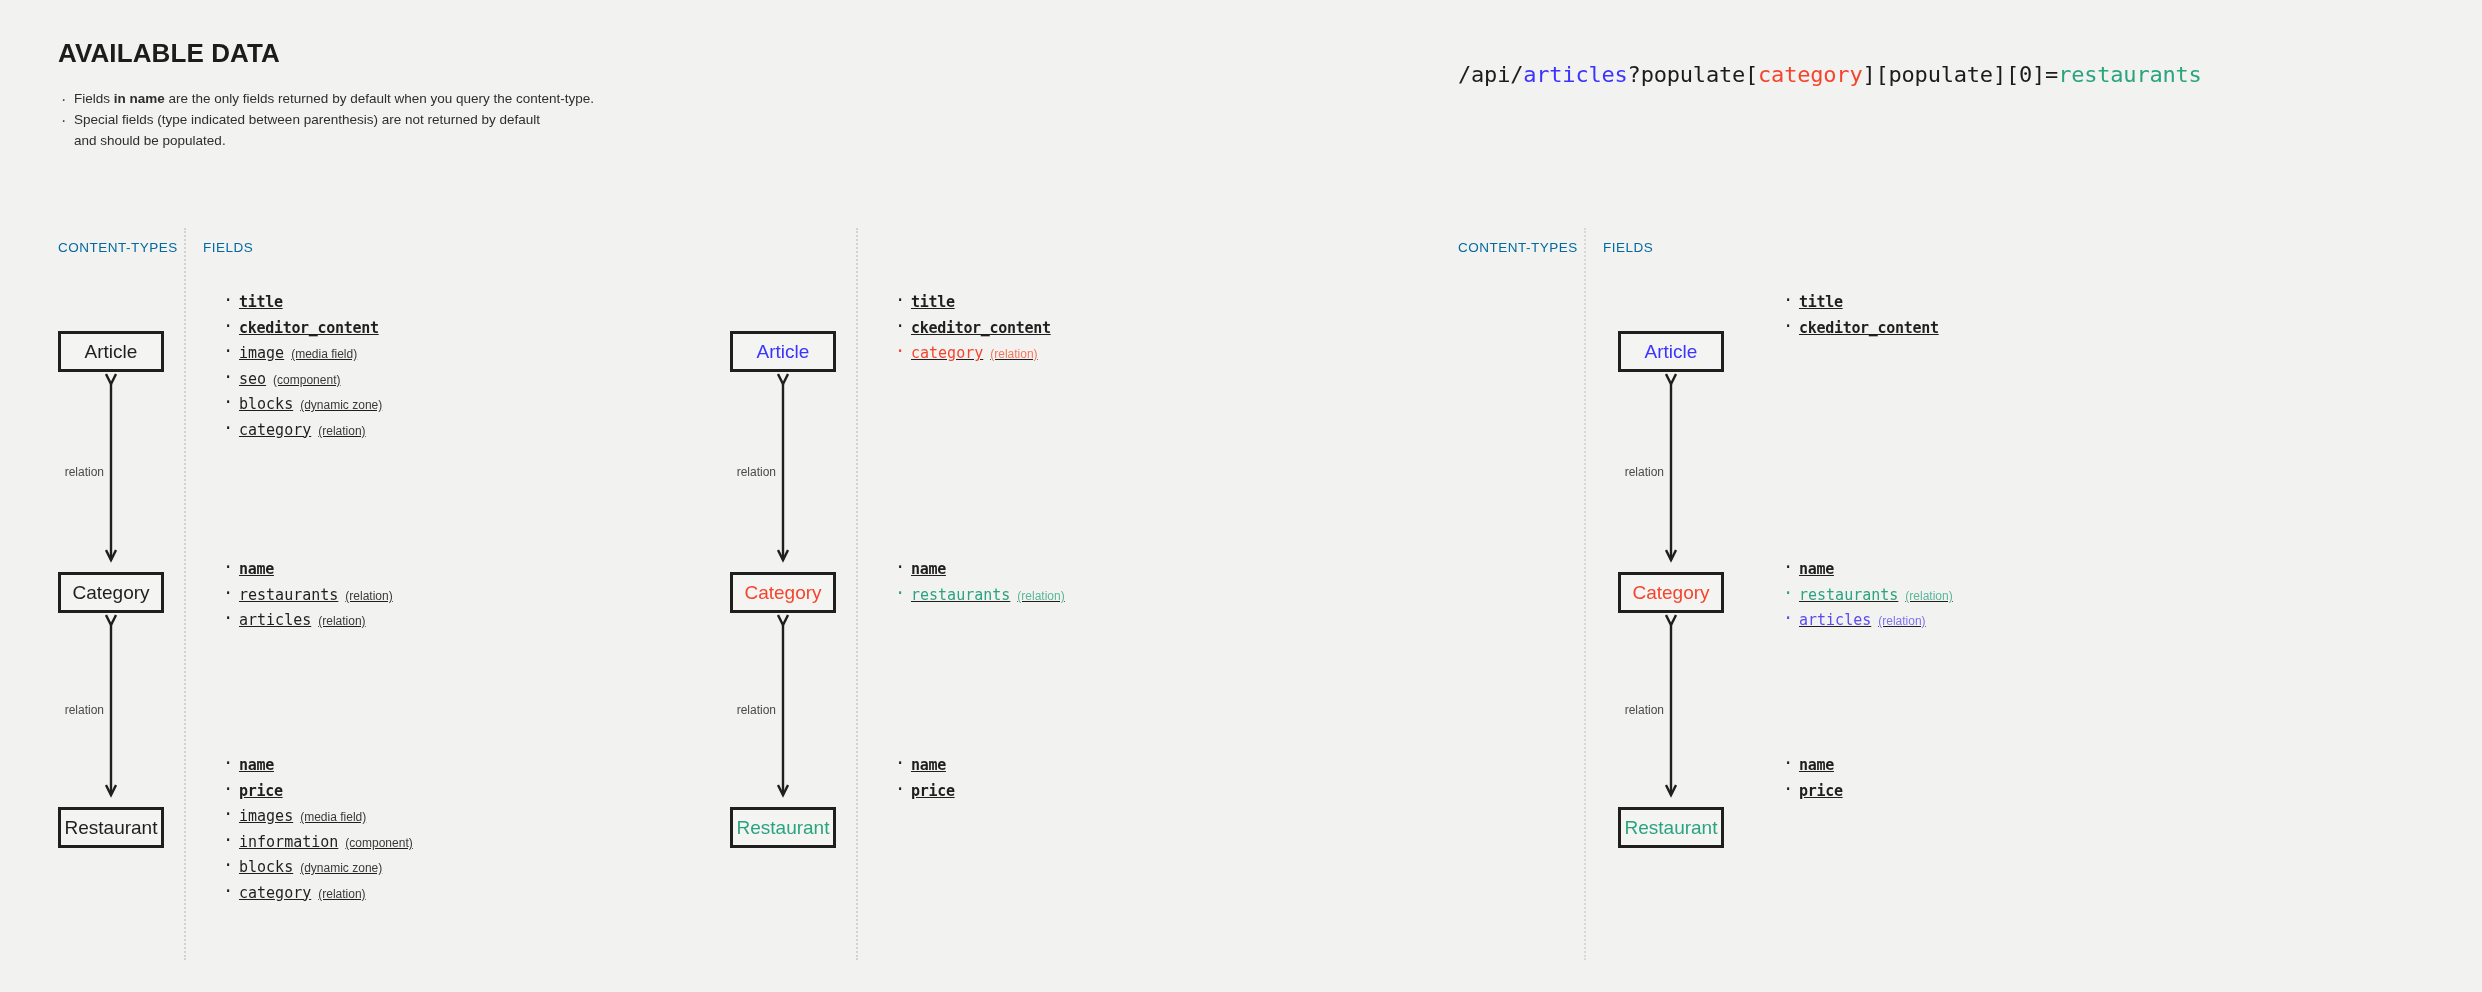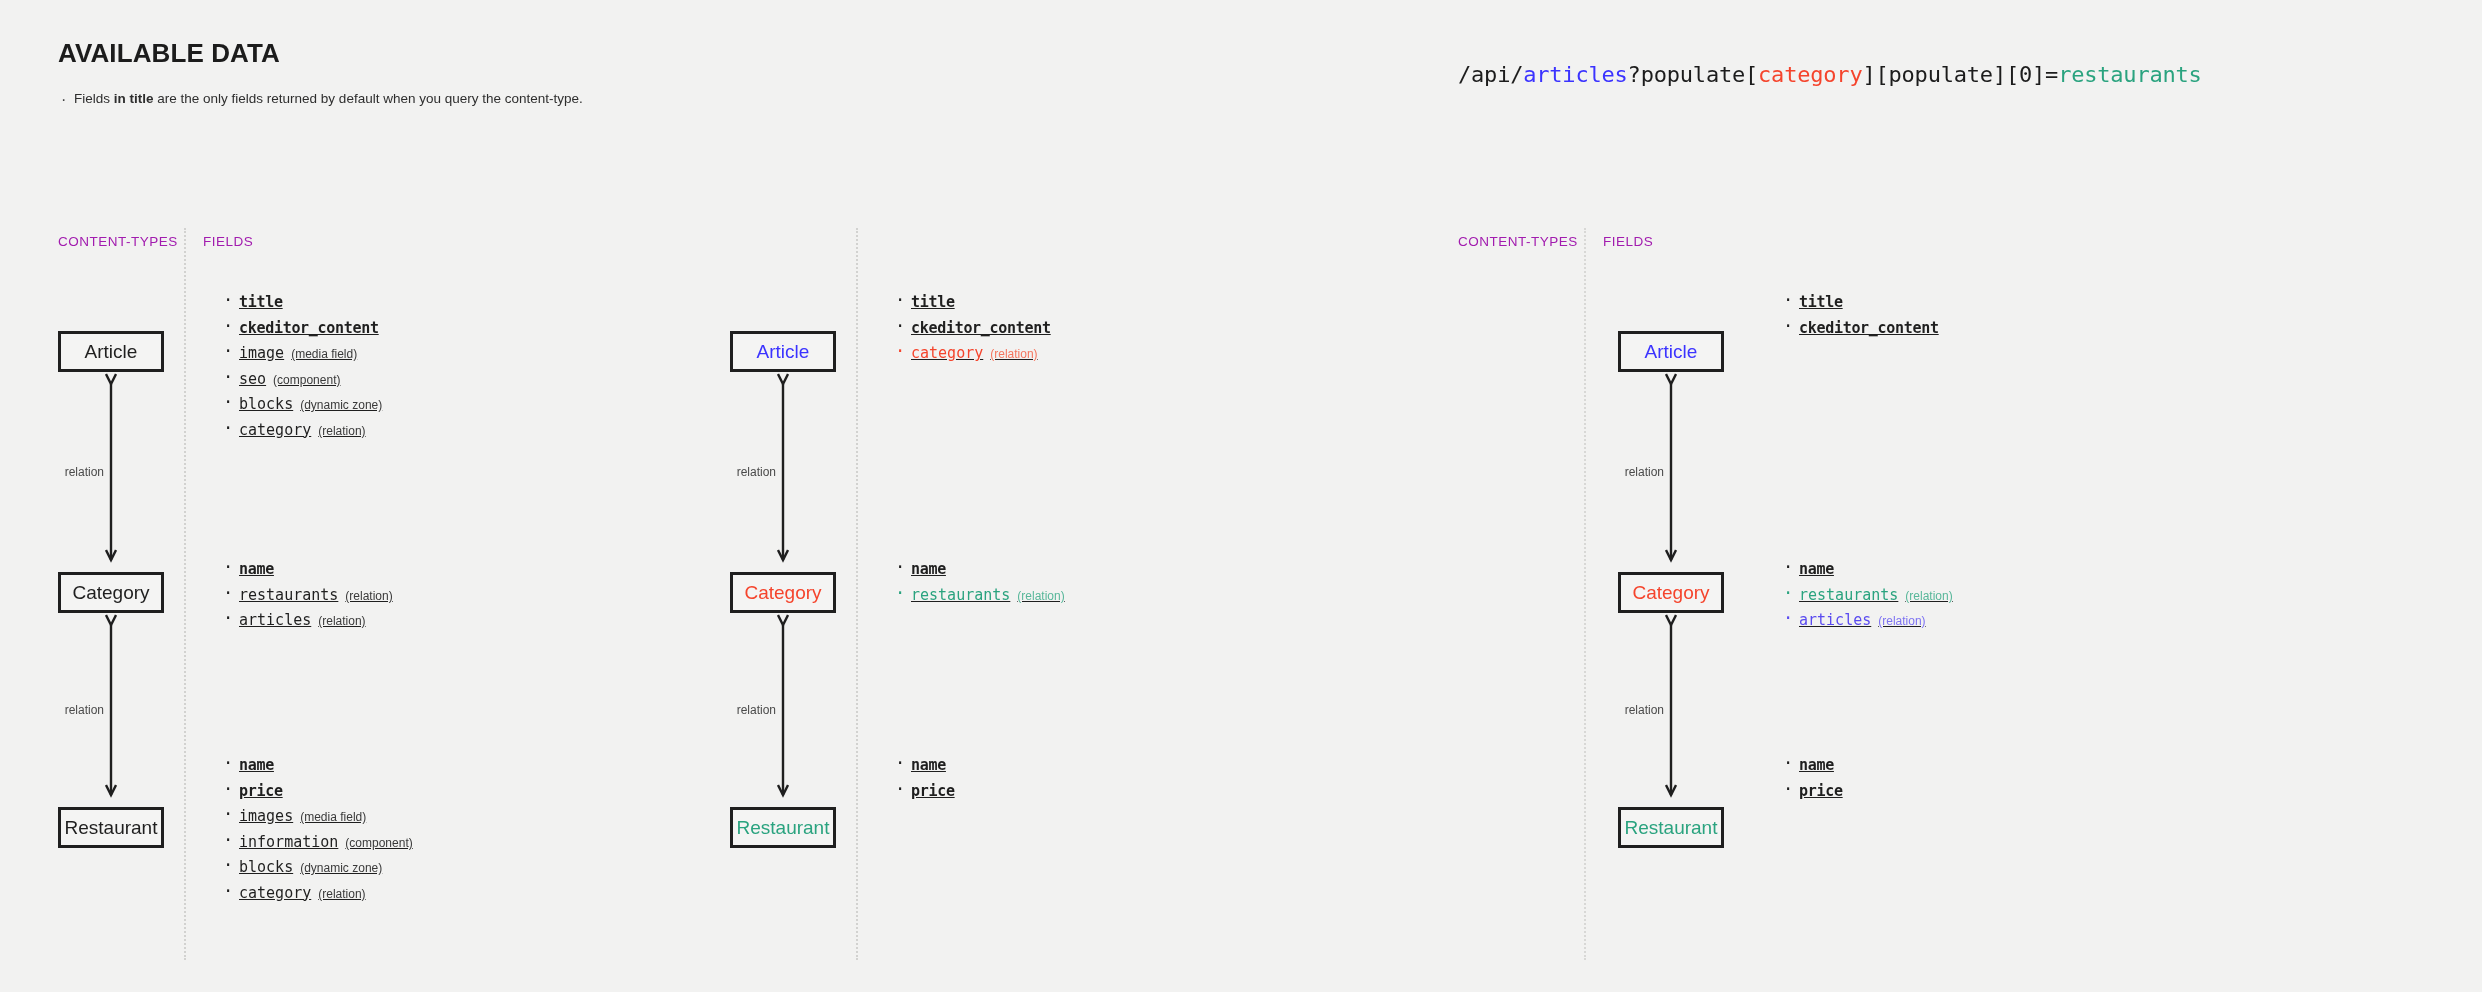--- a/index.html
+++ b/index.html
@@ -83,22 +83,22 @@
   }
   .url .blue  { color: #3b33ff; }
   .url .red   { color: #f5442c; }
   .url .green { color: #2aa37f; }
 
   
   .collabel {
     position: absolute;
     font-size: 13.5px;
     letter-spacing: 0.5px;
-    color: #a21caf;
-    top: 234px;
+    color: #0369a1;
+    top: 240px;
   }
 
   
   .inner-sep {
     position: absolute;
     top: 228px;
     height: 732px;
     width: 0;
     border-left: 2px dotted #d8d8d6;
   }
@@ -175,21 +175,22 @@
 </head>
 <body>
 
 <div class="board">
 
   <section class="panel p1">
     <div class="heading-block">
       <div class="title">AVAILABLE DATA</div>
       <div class="notes">
         <ul>
-          <li>Fields <b>in title</b> are the only fields returned by default when you query the content-type.</li>
+          <li>Fields <b>in name</b> are the only fields returned by default when you query the content-type.</li>
+          <li><span>Special fields (type indicated between parenthesis) are not returned by default</span><br><span>and should be populated.</span></li>
         </ul>
       </div>
     </div>
 
     <div class="collabel" style="left:58px;">CONTENT-TYPES</div>
     <div class="collabel" style="left:203px;">FIELDS</div>
     <div class="inner-sep" style="left:184px;"></div>
   </section>
 
   <section class="panel p2">

